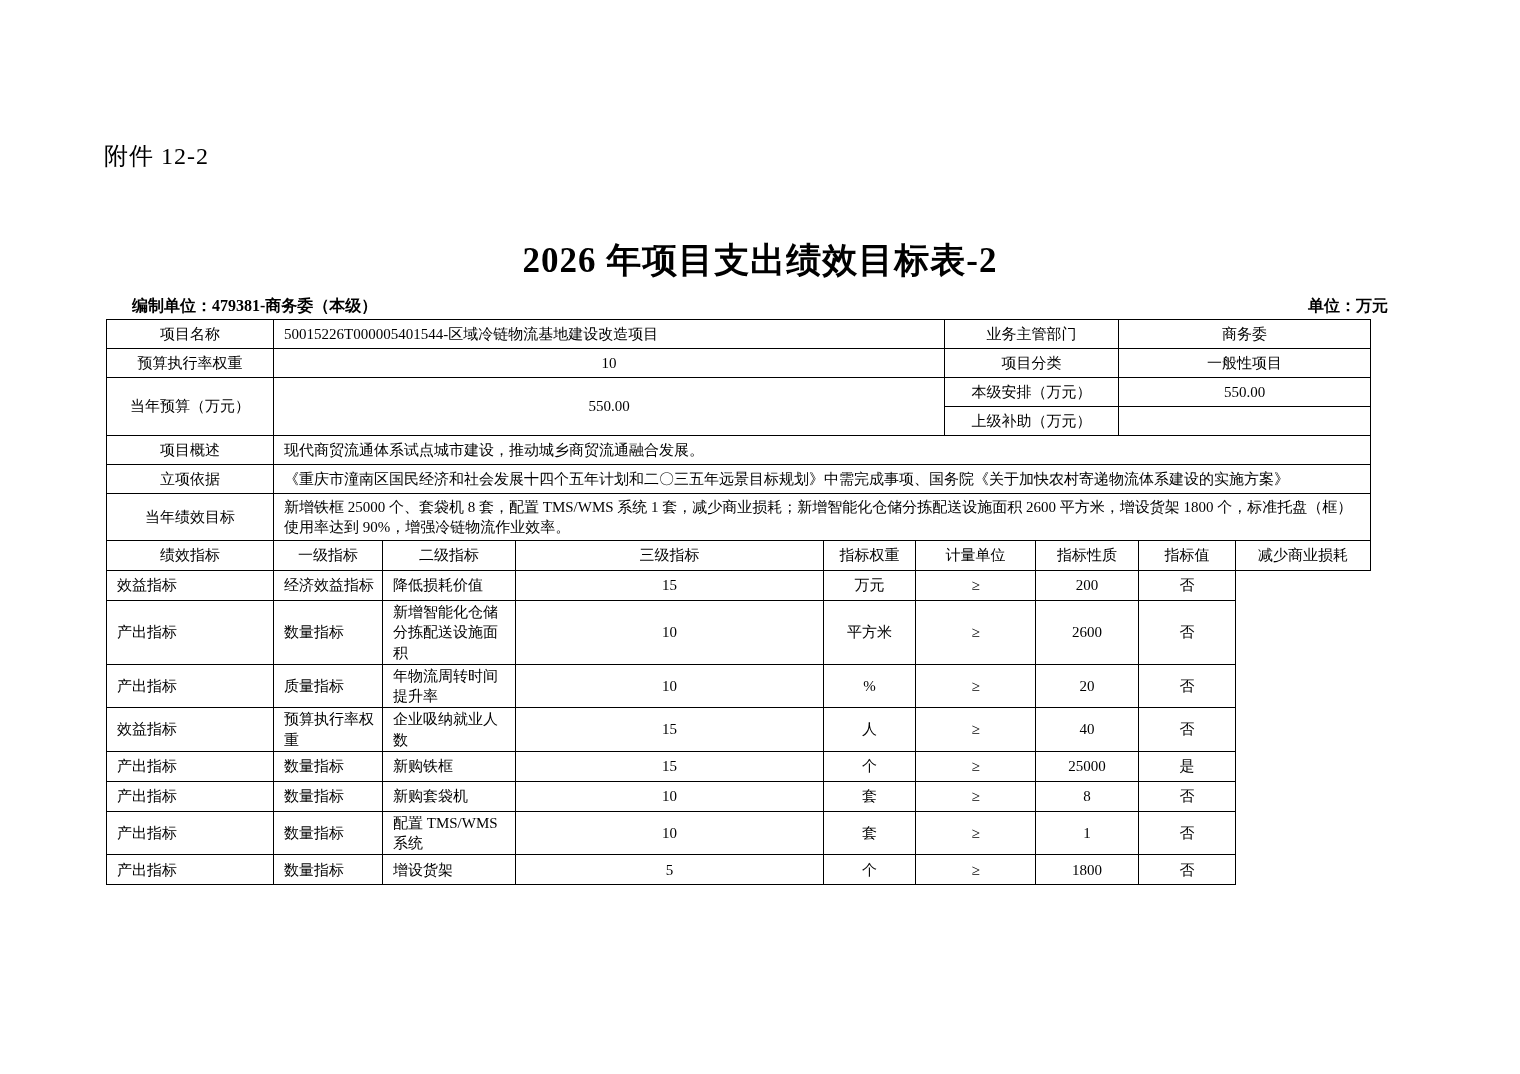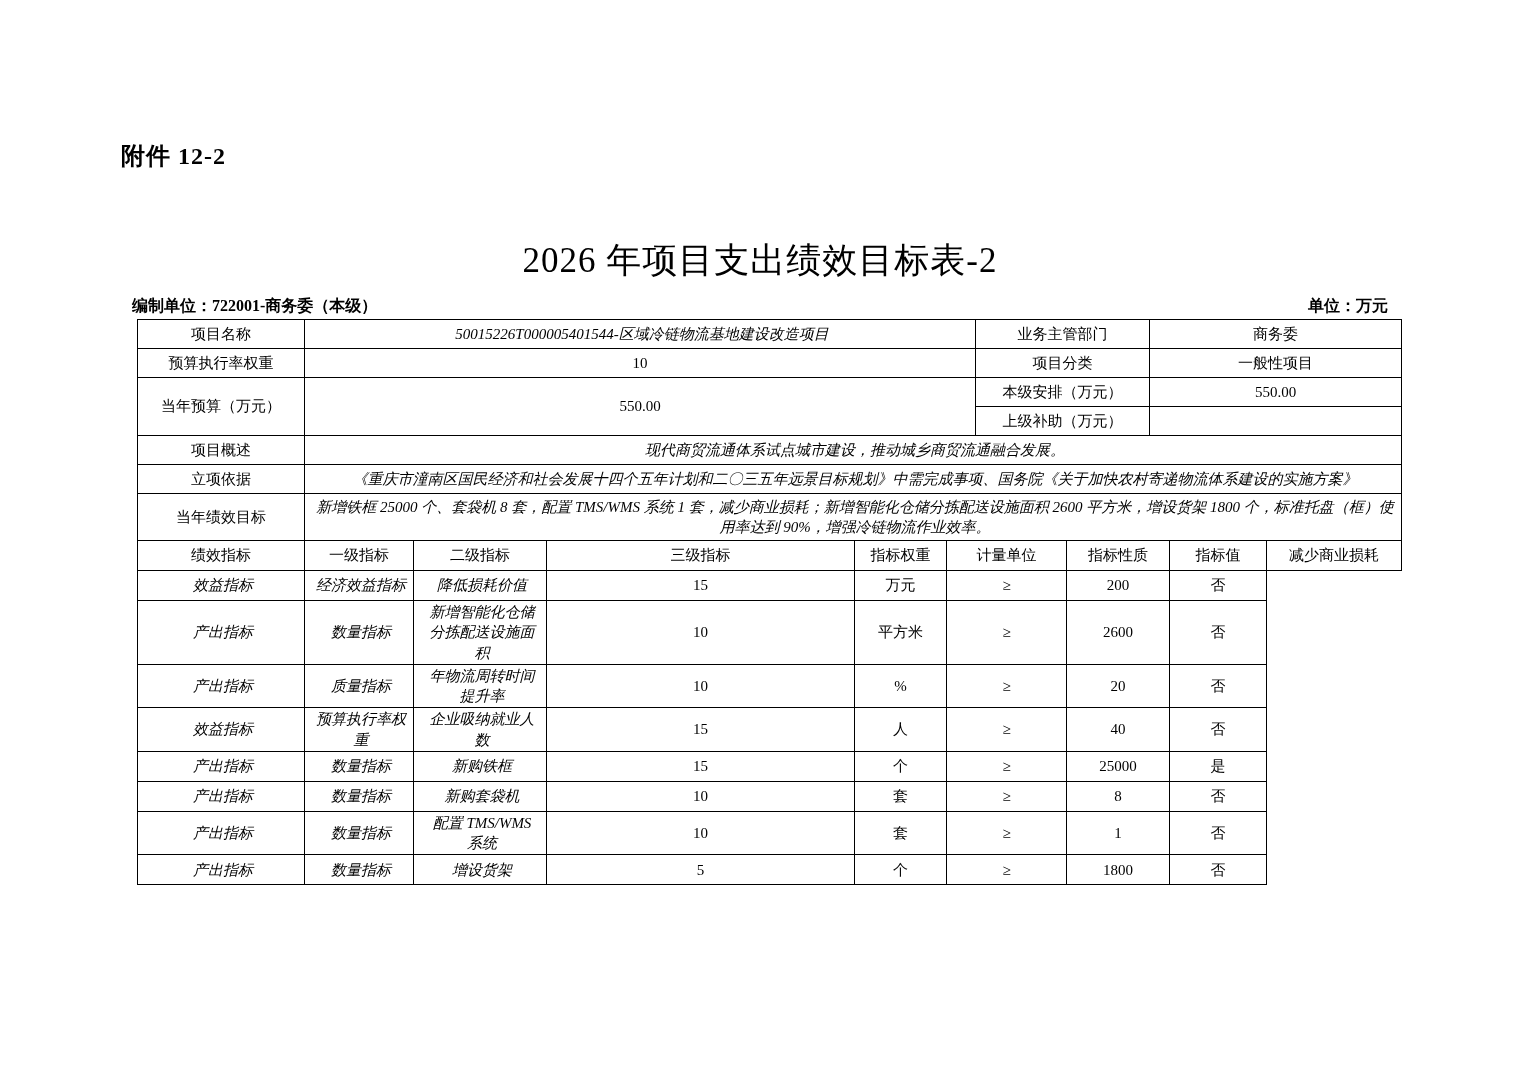--- a/index.html
+++ b/index.html
@@ -11,75 +11,74 @@
     position: relative;
     width: 1520px;
     height: 1074px;
     background: #ffffff;
     color: #000000;
     font-family: "Liberation Serif", "DejaVu Serif", serif;
     overflow: hidden;
   }
   .attachment {
     position: absolute;
-    left: 121px;
+    left: 104px;
     top: 140px;
     font-size: 24px;
-    font-weight: bold;
+    font-weight: normal;
     letter-spacing: 1px;
   }
   .doc-title {
     position: absolute;
     left: 0;
     top: 237px;
     width: 100%;
     margin: 0;
     text-align: center;
     font-size: 35px;
-    font-weight: normal;
+    font-weight: bold;
     letter-spacing: 1px;
   }
   .meta-row {
     position: absolute;
     left: 132px;
     top: 296px;
     width: 1256px;
     display: flex;
     justify-content: space-between;
     font-size: 16px;
   }
   .meta-row .compiling { font-weight: bold; }
   .meta-row .unit { font-weight: bold; }
 
   .table-wrap {
     position: absolute;
-    left: 137px;
+    left: 106px;
     top: 319px;
     width: 1264px;
   }
   table {
     border-collapse: collapse;
     table-layout: fixed;
     width: 1264px;
   }
   td {
     border: 1px solid #000000;
     font-size: 15px;
     padding: 1px 6px;
     height: 26px;
     text-align: center;
     vertical-align: middle;
     line-height: 1.35;
     overflow: hidden;
     word-break: break-all;
   }
   td.left {
-    text-align: center;
+    text-align: left;
     padding-left: 10px;
-    font-style: italic;
   }
   td.tall2 { height: 44px; }
   .indicator-table { margin-top: -1px; }
   .indicator-table td { height: 27px; }
   .page-number {
     position: absolute;
     left: 0;
     top: 963px;
     width: 100%;
     text-align: center;
@@ -89,21 +88,21 @@
 </head>
 <body>
 
 <div class="page">
 
   <div class="attachment">附件 12-2</div>
 
   <h1 class="doc-title">2026 年项目支出绩效目标表-2</h1>
 
   <div class="meta-row">
-    <span class="compiling">编制单位：722001-商务委（本级）</span>
+    <span class="compiling">编制单位：479381-商务委（本级）</span>
     <span class="unit">单位：万元</span>
   </div>
 
   <div class="table-wrap">
 
     <table class="info-table">
       <colgroup>
         <col style="width:167px">
         <col style="width:671px">
         <col style="width:174px">

